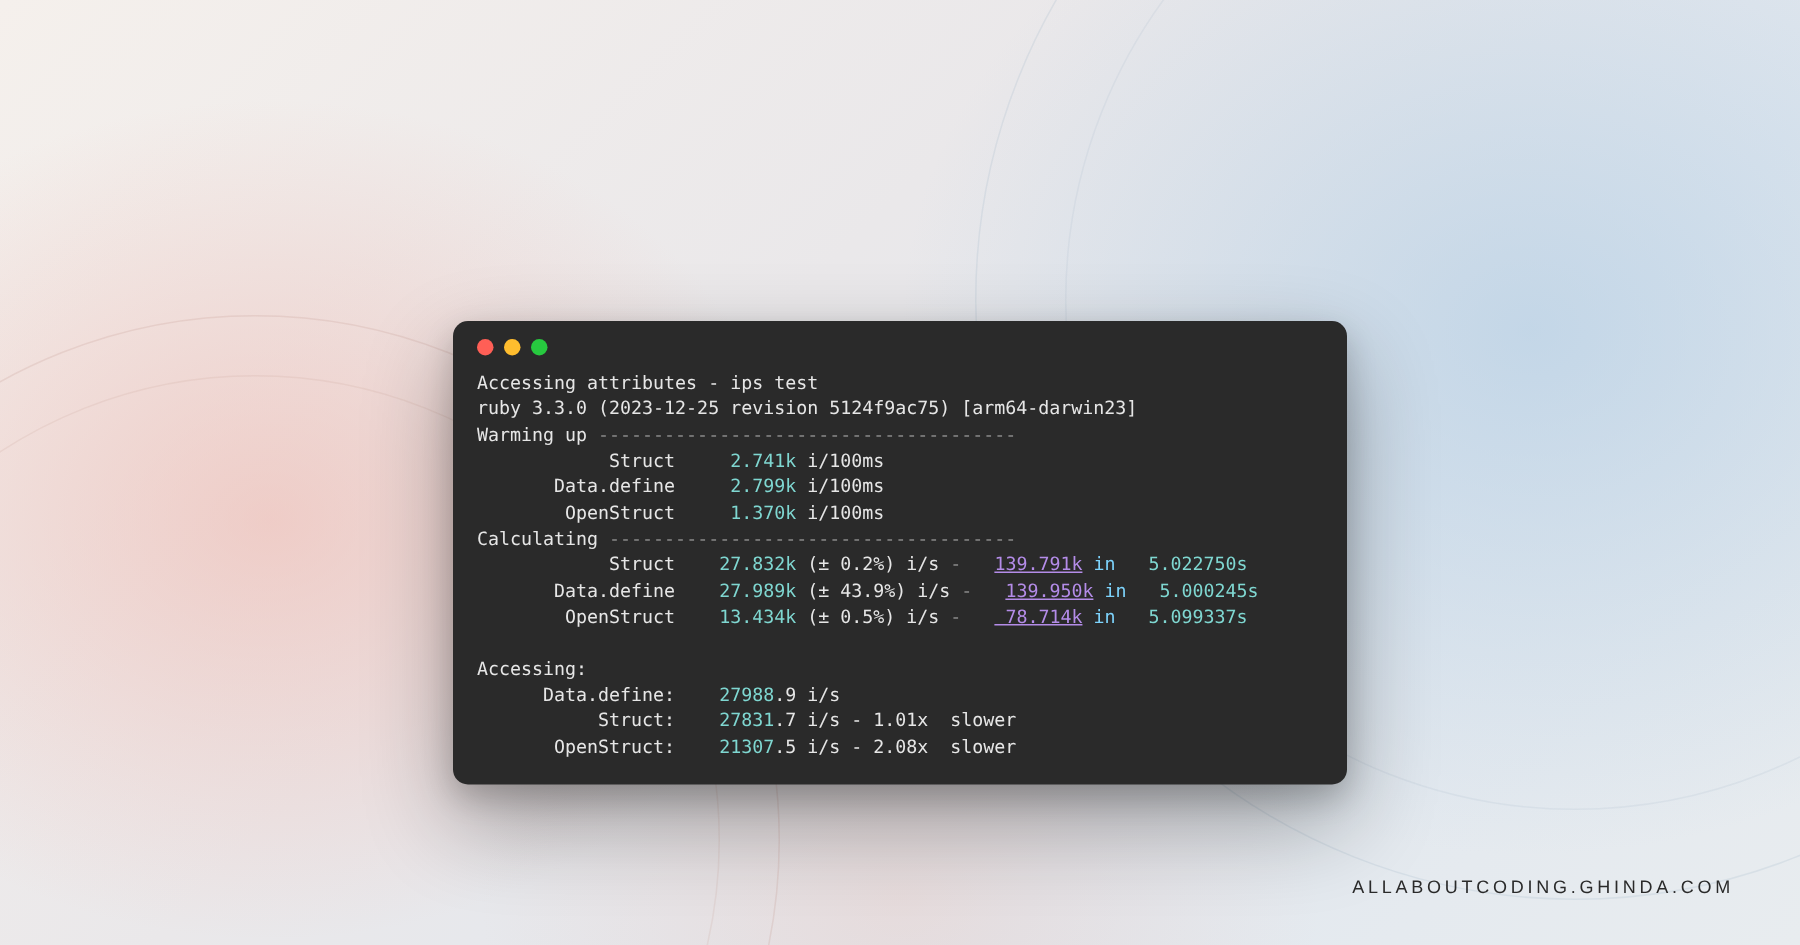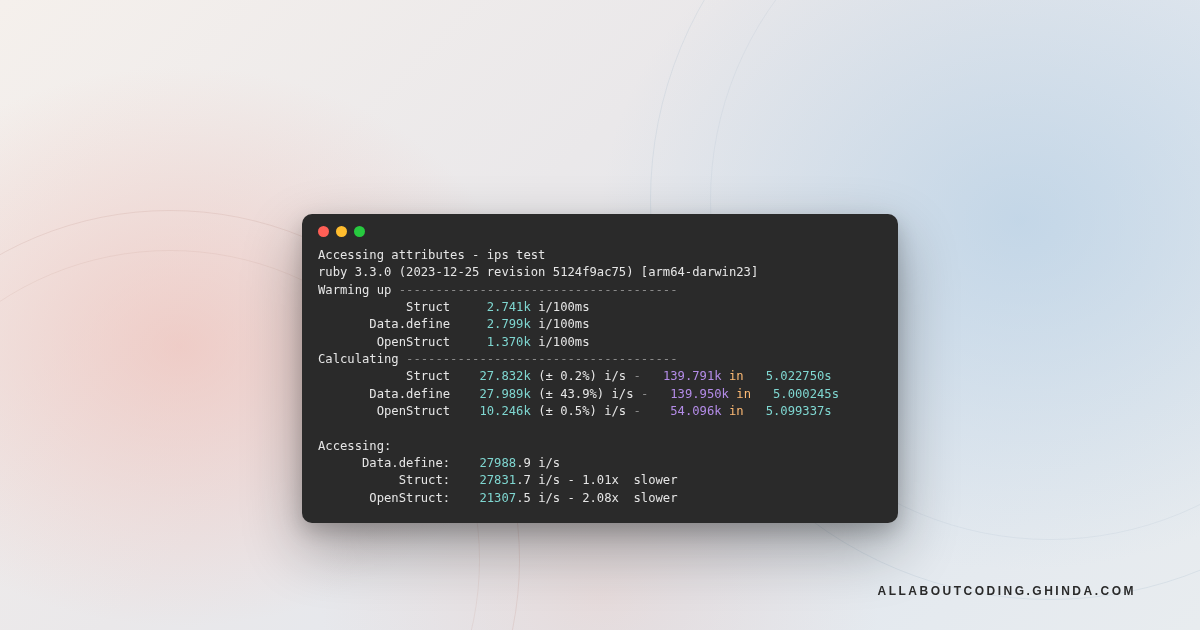--- a/index.html
+++ b/index.html
@@ -55,31 +55,31 @@
   .term-body {
     font-family: "SF Mono", Menlo, Monaco, Consolas, monospace;
     font-size: 12.2px;
     line-height: 1.42;
     color: #d8d8d8;
     white-space: pre;
   }
   .c-w   { color:#e6e6e6;text-align:right; }
   .c-dim { color:#8a8a8a; }
   .c-cyan{ color:#7fd7d1; }
-  .c-pur { color:#b48ce8; }
-  .c-red { color:#fdba74; }
+  .c-pur { color:#b48ce8;text-decoration:underline; }
+  .c-red { color:#7dd3fc; }
 
   .footer {
     position: absolute;
-    right: 64px;
+    right: 44px;
     bottom: 32px;
     font-size: 12px;
     letter-spacing: 2.5px;
     color: #2a2a2a;
-    font-weight: 700;
+    font-weight: 400;
   }
 </style>
 </head>
 <body>
 
 <div class="swirl swirl1"></div>
 <div class="swirl swirl2"></div>
 <div class="swirl swirl3"></div>
 <div class="swirl swirl4"></div>
 
@@ -95,21 +95,21 @@
   </div>
   <div class="term-body" id="term"><span class="c-w">Accessing attributes - ips test</span>
 <span class="c-w">ruby 3.3.0 (2023-12-25 revision 5124f9ac75) [arm64-darwin23]</span>
 <span class="c-w">Warming up</span><span class="c-dim"> --------------------------------------</span>
 <span class="c-w">            Struct</span>    <span class="c-cyan"> 2.741k</span> <span class="c-w">i/100ms</span>
 <span class="c-w">       Data.define</span>    <span class="c-cyan"> 2.799k</span> <span class="c-w">i/100ms</span>
 <span class="c-w">        OpenStruct</span>    <span class="c-cyan"> 1.370k</span> <span class="c-w">i/100ms</span>
 <span class="c-w">Calculating</span><span class="c-dim"> -------------------------------------</span>
 <span class="c-w">            Struct</span>    <span class="c-cyan">27.832k</span> <span class="c-w">(± 0.2%) i/s</span> <span class="c-dim">-</span>   <span class="c-pur">139.791k</span> <span class="c-red">in</span>   <span class="c-cyan">5.022750s</span>
 <span class="c-w">       Data.define</span>    <span class="c-cyan">27.989k</span> <span class="c-w">(± 43.9%) i/s</span> <span class="c-dim">-</span>   <span class="c-pur">139.950k</span> <span class="c-red">in</span>   <span class="c-cyan">5.000245s</span>
-<span class="c-w">        OpenStruct</span>    <span class="c-cyan">10.246k</span> <span class="c-w">(± 0.5%) i/s</span> <span class="c-dim">-</span>   <span class="c-pur"> 54.096k</span> <span class="c-red">in</span>   <span class="c-cyan">5.099337s</span>
+<span class="c-w">        OpenStruct</span>    <span class="c-cyan">13.434k</span> <span class="c-w">(± 0.5%) i/s</span> <span class="c-dim">-</span>   <span class="c-pur"> 78.714k</span> <span class="c-red">in</span>   <span class="c-cyan">5.099337s</span>
 
 <span class="c-w">Accessing:</span>
 <span class="c-w">      Data.define:</span>    <span class="c-cyan">27988</span><span class="c-w">.9 i/s</span>
 <span class="c-w">           Struct:</span>    <span class="c-cyan">27831</span><span class="c-w">.7 i/s - 1.01x  slower</span>
 <span class="c-w">       OpenStruct:</span>    <span class="c-cyan">21307</span><span class="c-w">.5 i/s - 2.08x  slower</span>
 </div>
 </div>
 
 <div class="footer">ALLABOUTCODING.GHINDA.COM</div>
 

